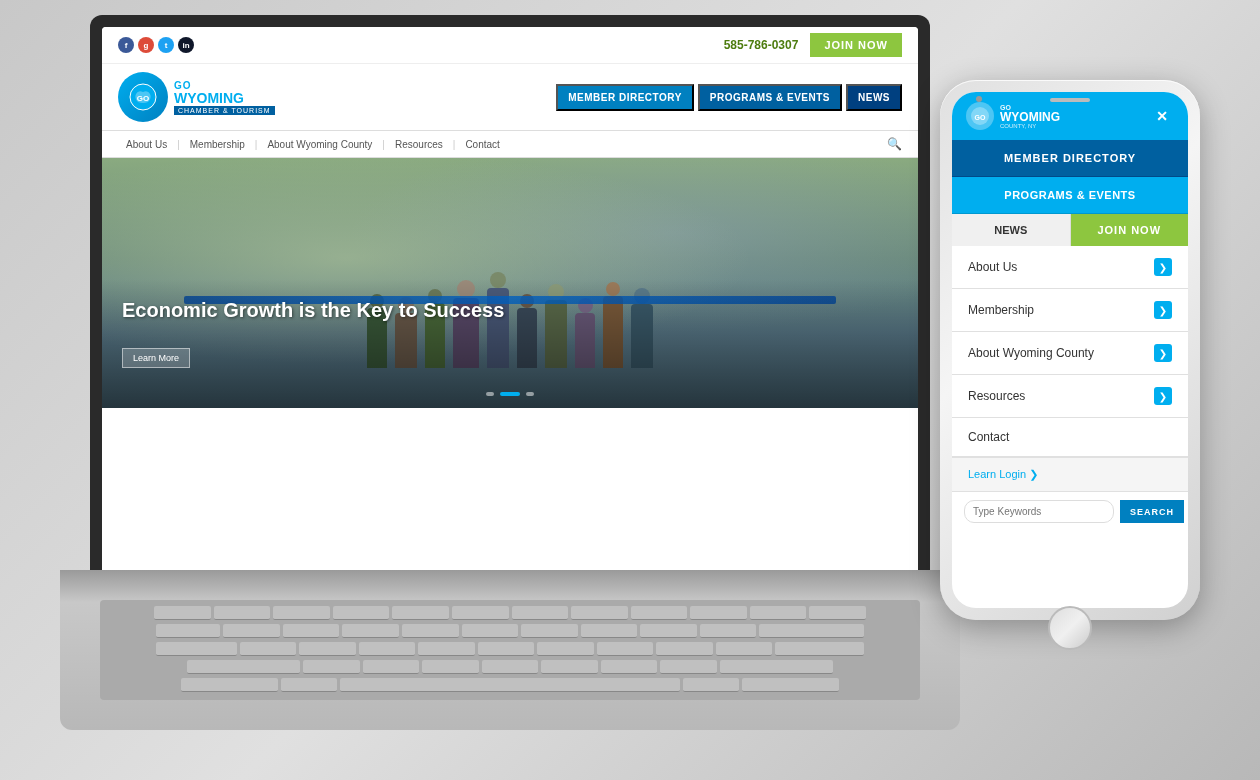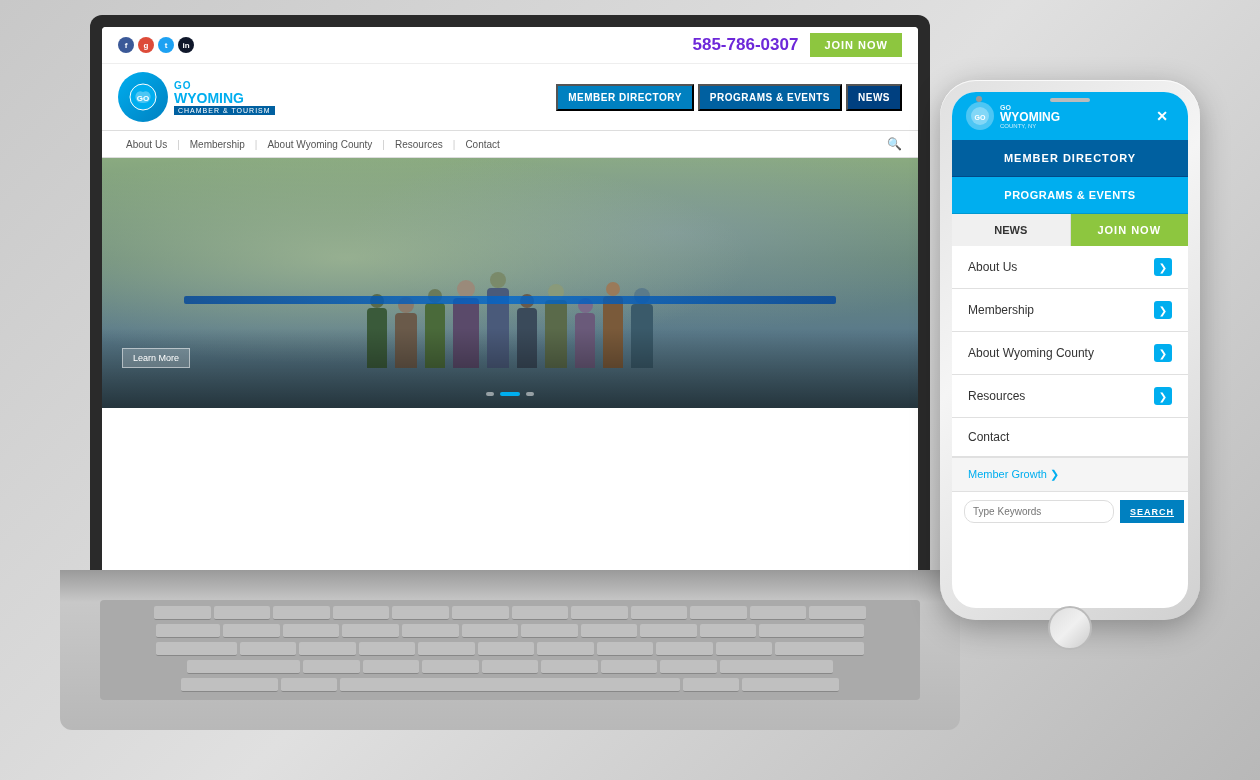--- a/index.html
+++ b/index.html
@@ -125,22 +125,22 @@
     .tw { background: #1da1f2; }
     .li { background: #0f172a; }
 
     .topbar-right {
       display: flex;
       align-items: center;
       gap: 12px;
     }
 
     .phone-number {
-      font-size: 17px;
-      color: #6d28d9;
+      font-size: 12px;
+      color: #4d7c0f;
       font-weight: bold;
     }
 
     .join-btn {
       background: #8dc63f;
       color: #fff;
       font-size: 11px;
       font-weight: bold;
       padding: 6px 14px;
       border: none;
@@ -276,21 +276,21 @@
 
     .hero-subtitle {
       font-size: 10px;
       color: #eee;
       max-width: 400px;
       line-height: 1.4;
     }
 
     .learn-more-btn {
       display: inline-block;
-      margin-top: 0;
+      margin-top: 20px;
       background: rgba(255,255,255,0.2);
       border: 1px solid rgba(255,255,255,0.5);
       color: #fff;
       font-size: 9px;
       padding: 4px 10px;
       cursor: pointer;
     }
 
     .hero-dots {
       position: absolute;
@@ -531,21 +531,20 @@
 
     .phone-search-btn {
       background: #0080c0;
       color: #fff;
       font-size: 9px;
       font-weight: bold;
       padding: 5px 10px;
       border: none;
       cursor: pointer;
       letter-spacing: 1px;
-      text-decoration: underline;
     }
 
     
     .hero-bg {
       position: absolute;
       top: 0; left: 0; right: 0; bottom: 0;
       background:
         radial-gradient(ellipse at 30% 40%, rgba(180,200,160,0.6) 0%, transparent 50%),
         radial-gradient(ellipse at 70% 30%, rgba(140,160,180,0.5) 0%, transparent 40%),
         linear-gradient(180deg, #8aaa80 0%, #6a8a7a 40%, #5a7a8a 70%, #4a6a7a 100%);
@@ -691,20 +690,21 @@
               </div>
               <div class="p-silhouette">
                 <div class="p-head" style="width:16px;height:16px;background:#5a7a8a;"></div>
                 <div class="p-body" style="width:22px;height:64px;background:#3a5a6a;"></div>
               </div>
             </div>
 
             <div class="ribbon-bar"></div>
 
             <div class="hero-overlay">
+              <h2 class="hero-title">Economic Growth is the Key to Success</h2>
               <button class="learn-more-btn">Learn More</button>
             </div>
 
             <div class="hero-dots">
               <div class="hero-dot"></div>
               <div class="hero-dot active"></div>
               <div class="hero-dot"></div>
             </div>
           </div>
 
@@ -826,21 +826,21 @@
           <div class="phone-menu-item">
             <span>Resources</span>
             <div class="phone-chevron">❯</div>
           </div>
 
           <div class="phone-menu-item">
             <span>Contact</span>
           </div>
 
           <div class="phone-member-login">
-            <span>Member Growth</span>
+            <span>Learn Login</span>
             <span> ❯</span>
           </div>
 
           <div class="phone-search-bar">
             <input class="phone-search-input" type="text" readonly="" placeholder="Type Keywords" style="">
             <button class="phone-search-btn">SEARCH</button>
           </div>
 
         </div>
       </div>

